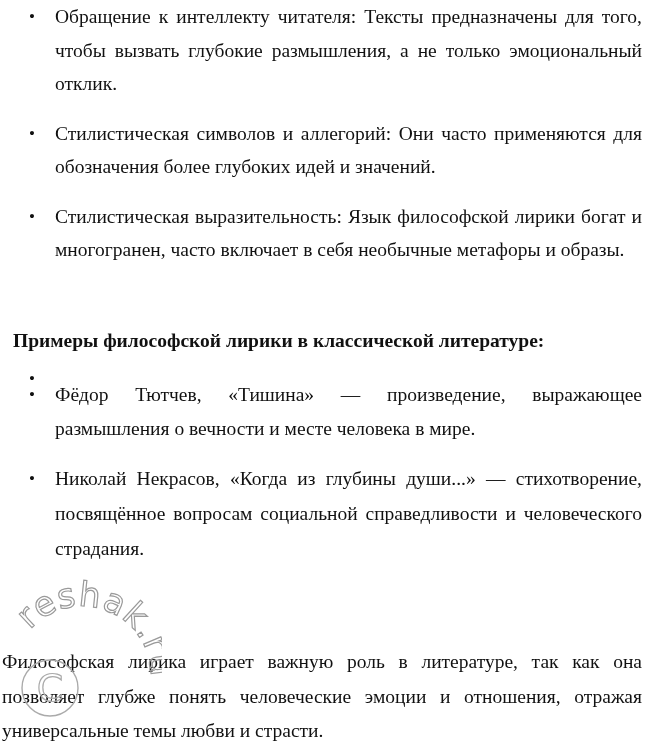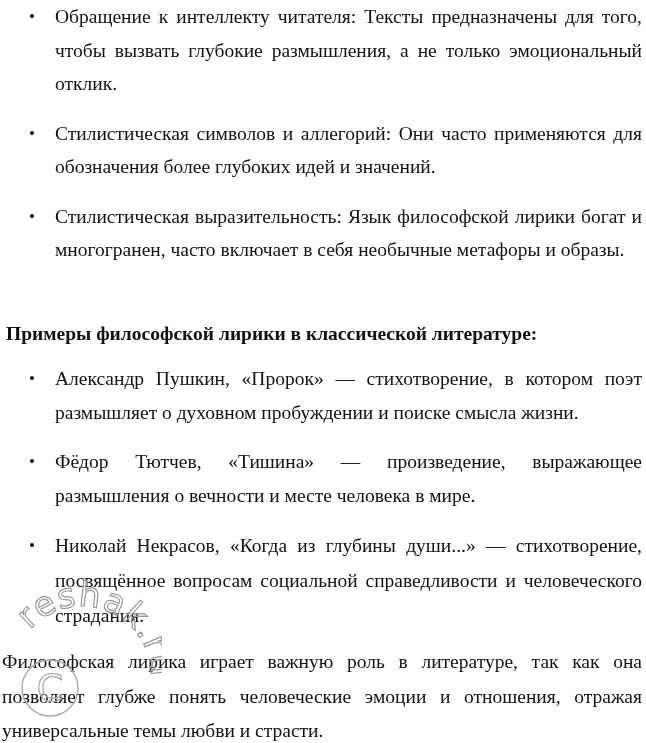--- a/index.html
+++ b/index.html
@@ -44,21 +44,21 @@
     }
     .b { font-weight: normal; }
     .list-1 { position: absolute; top: 0; left: 0; width: 646px; }
     .list-1 .bullet-item + .bullet-item { margin-top: 16px; }
     .heading {
       position: absolute;
       top: 313px;
       left: 2px;
       font-weight: bold;
       line-height: 33.5px;
-      margin: 4px;
+      margin: 11px;
       font-size: 19.5px;
     }
     .list-2 { position: absolute; top: 362px; left: 0; width: 646px; }
     .list-2 .bullet-item + .bullet-item { margin-top: 16px; }
     .list-2 .bullet-item.tall { line-height: 35px; }
     .list-2 .bullet-item.tall .bullet-dot { line-height: 35px; }
     .conclusion {
       position: absolute;
       top: 645px;
       left: 2px;
@@ -94,21 +94,20 @@
       <span class="bullet-dot">•</span>
       <span class="b">Стилистическая выразительность:</span><span> Язык философской лирики богат и многогранен, часто включает в себя необычные метафоры и образы.</span>
     </li>
   </ul>
 
   <h3 class="heading">Примеры философской лирики в классической литературе:</h3>
 
   <ul class="list-2">
     <li class="bullet-item">
       <span class="bullet-dot">•</span>
-      <span>Александр Пушкин, «Пророк» — стихотворение, в котором поэт размышляет о духовном пробуждении и поиске смысла жизни.</span>
     </li>
     <li class="bullet-item">
       <span class="bullet-dot">•</span>
       <span>Фёдор Тютчев, «Тишина» — произведение, выражающее размышления о вечности и месте человека в мире.</span>
     </li>
     <li class="bullet-item tall">
       <span class="bullet-dot">•</span>
       <span>Николай Некрасов, «Когда из глубины души...» — стихотворение, посвящённое вопросам социальной справедливости и человеческого страдания.</span>
     </li>
   </ul>

